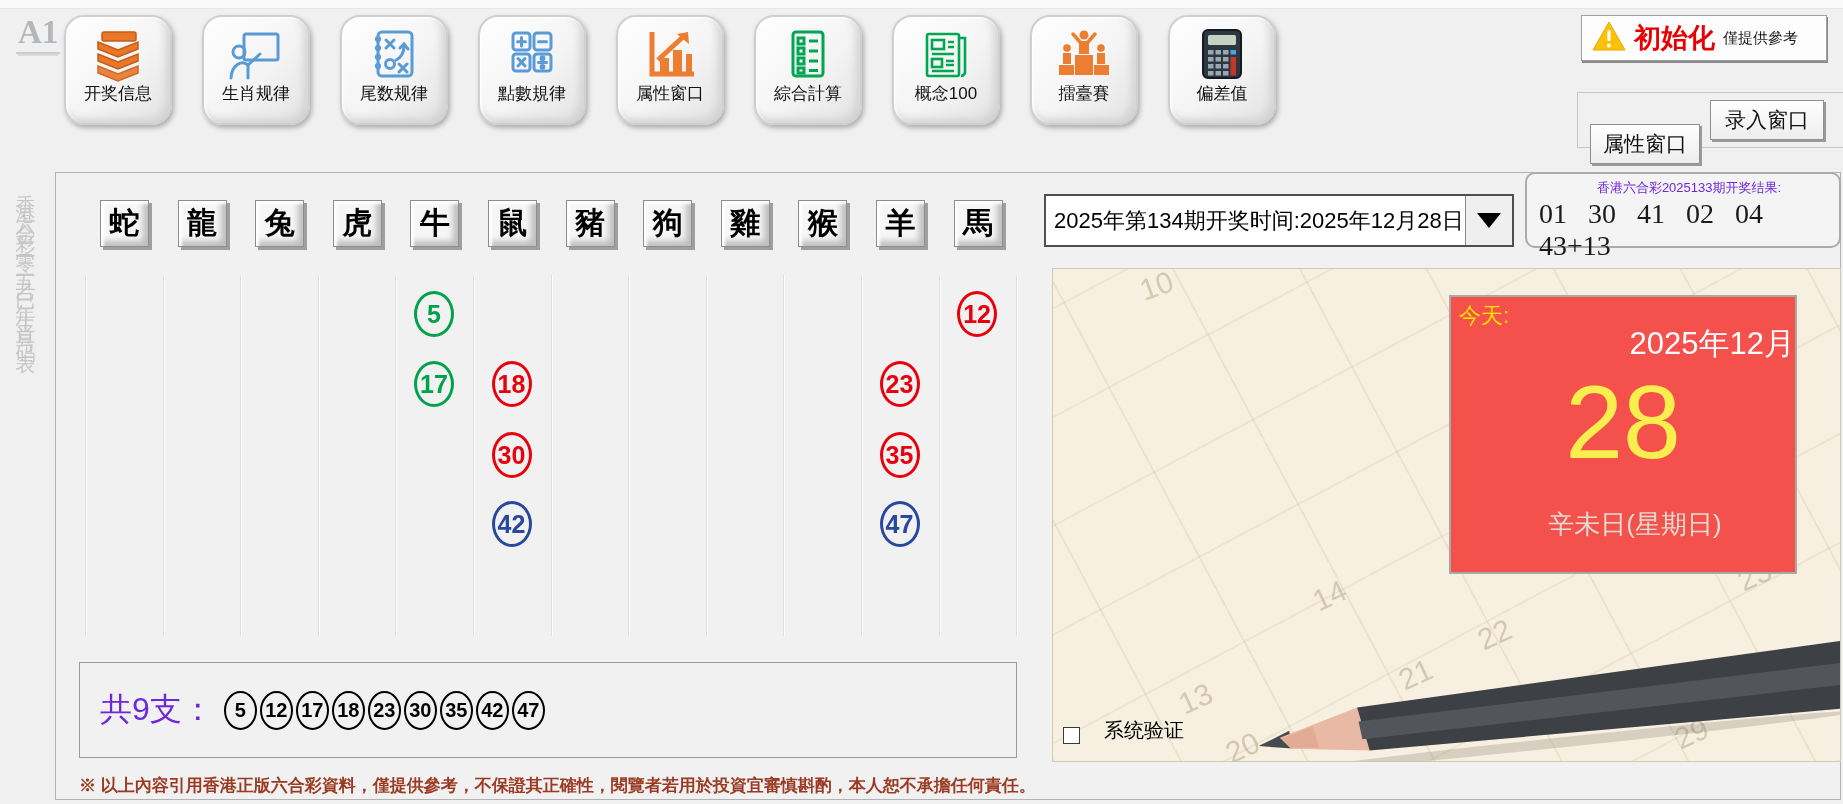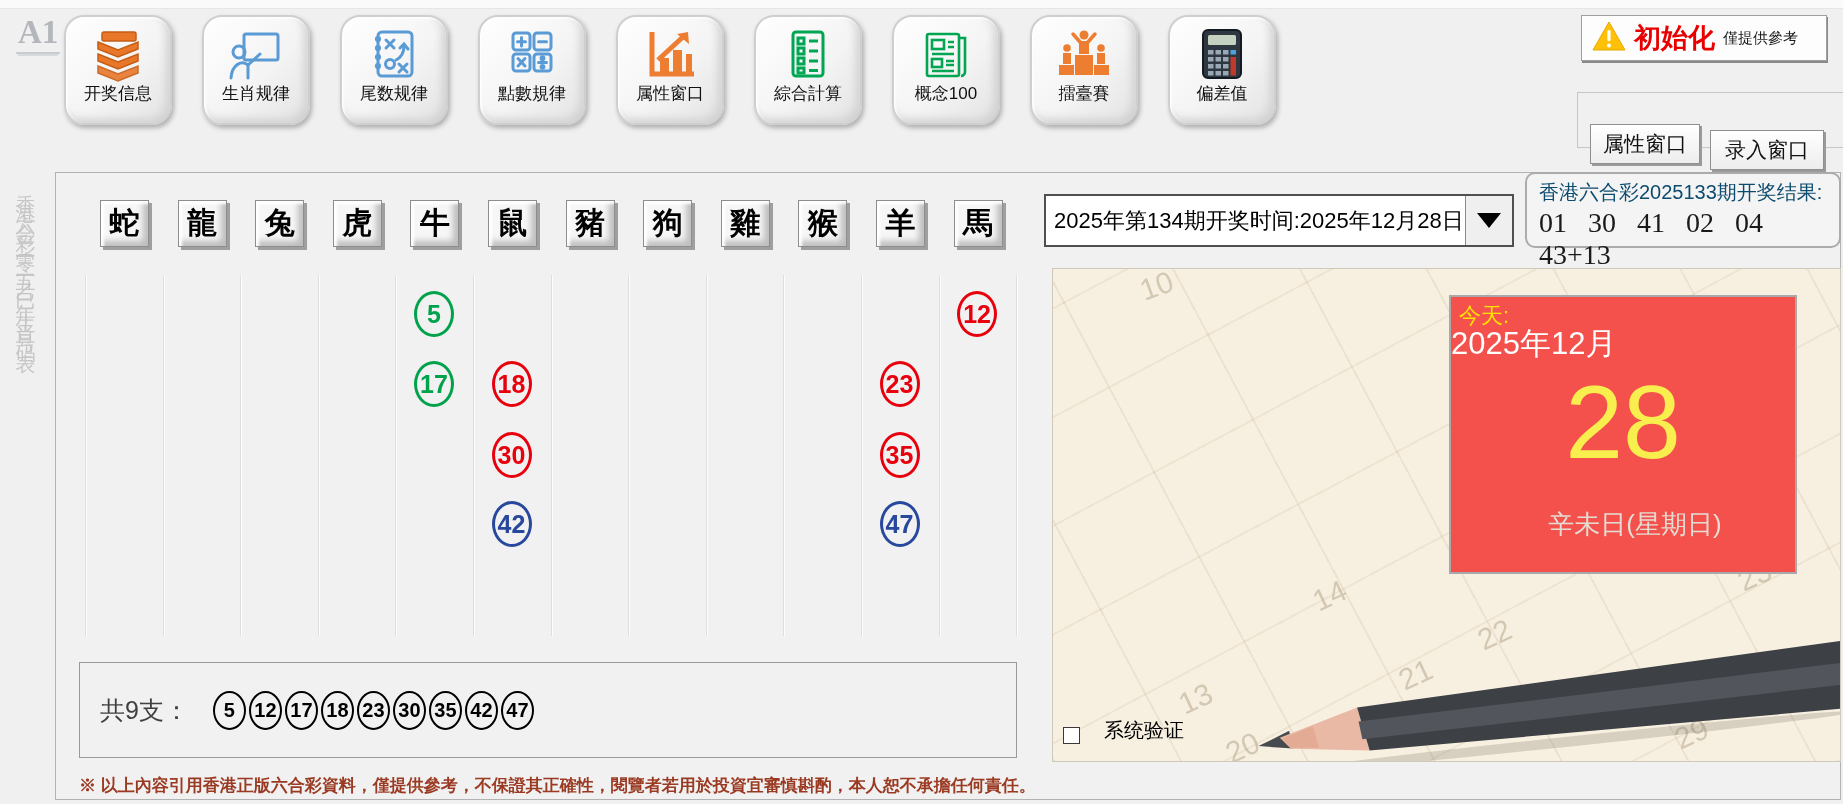--- a/index.html
+++ b/index.html
@@ -22,21 +22,21 @@
 
   
   .init-btn{position:absolute;left:1581px;top:15px;width:246px;height:46px;background:#fdfdfd;
       border:1px solid #9f9f9f;box-shadow:1px 2px 0 #8a8a8a;display:flex;align-items:center;gap:8px;padding-left:10px;box-sizing:border-box;cursor:pointer;}
   .init-title{color:#e80000;font-size:27px;font-weight:bold;}
   .init-sub{color:#1a1a1a;font-size:15px;}
   .win-group{position:absolute;left:1577px;top:92px;width:266px;height:54px;border:1px solid #c6c6c6;border-right:none;}
   .win-btn{position:absolute;top:100px;height:40px;background:linear-gradient(#ffffff,#ededed);
       border:1px solid #8f8f8f;box-shadow:2px 2px 0 #9a9a9a;font-size:21px;color:#111;
       display:flex;align-items:center;justify-content:center;cursor:pointer;box-sizing:border-box;}
-  #prop-btn{left:1590px;width:110px;margin-top:24px;} #entry-btn{left:1710px;width:114px;margin-top:30px;}
+  #prop-btn{left:1590px;width:110px;margin-top:24px;} #entry-btn{left:1710px;width:114px;}
 
   
   .vert-title{position:absolute;left:13px;top:178px;writing-mode:vertical-lr;letter-spacing:10px;
       font-size:20px;color:#c6c6c6;}
 
   
   .main-panel{position:absolute;left:55px;top:172px;width:1786px;height:628px;background:#f1f1f1;
       border:1px solid #b2b2b2;box-sizing:border-box;}
 
   
@@ -49,52 +49,52 @@
 
   .num-circle{position:absolute;width:34px;height:40px;border-radius:50%;border:3px solid #000;
       display:flex;align-items:center;justify-content:center;font-weight:bold;font-size:25px;background:transparent;}
   .num-green{border-color:#00a24b;color:#00a24b;}
   .num-red{border-color:#e8000d;color:#e8000d;}
   .num-blue{border-color:#27489c;color:#27489c;}
 
   
   .summary-box{position:absolute;left:79px;top:662px;width:938px;height:96px;border:1px solid #9a9a9a;
       background:#f1f1f1;display:flex;align-items:center;padding-left:20px;box-sizing:border-box;}
-  .summary-label{font-size:25px;color:#404040;margin-right:24px;}
+  .summary-label{font-size:32px;color:#6d28d9;margin-right:10px;}
   .sum-circle{width:29px;height:35px;border-radius:50%;border:2px solid #000;display:inline-flex;
       align-items:center;justify-content:center;font-size:20px;font-weight:bold;color:#000;margin-right:3px;}
 
   .disclaimer{position:absolute;left:79px;top:774px;font-size:17px;font-weight:bold;color:#9a3a22;}
 
   
   .combo{position:absolute;left:1044px;top:194px;width:470px;height:53px;background:#ffffff;
       border:2px solid #4f4f4f;box-sizing:border-box;display:flex;align-items:center;cursor:pointer;}
   .combo-text{flex:1;font-size:22px;color:#000;padding-left:8px;white-space:nowrap;overflow:hidden;}
   .combo-arrow-btn{width:46px;height:100%;background:#efefef;border-left:1px solid #8a8a8a;
       display:flex;align-items:center;justify-content:center;cursor:pointer;}
   .combo-arrow{width:0;height:0;border-left:12px solid transparent;border-right:12px solid transparent;border-top:15px solid #000;}
 
   
   .results-box{position:absolute;left:1525px;top:172px;width:316px;height:76px;border:2px solid #ababab;
       border-radius:10px;background:#f4f4f4;box-sizing:border-box;padding:5px 0 0 12px;}
-  .results-title{font-size:20px;color:#0c4a6e;}
+  .results-title{font-size:13px;color:#6d28d9;text-align:center;}
   .results-numbers{font-family:"Liberation Serif",serif;font-size:28px;color:#1a1a1a;word-spacing:14px;margin-top:1px;}
 
   
   .calendar{position:absolute;left:1052px;top:268px;width:789px;height:494px;background:#f7f0e1;
       border:1px solid #cfc9bc;box-sizing:border-box;overflow:hidden;
       background-image:
         repeating-linear-gradient(62deg, rgba(205,185,155,.25) 0 2px, transparent 2px 112px),
         repeating-linear-gradient(-28deg, rgba(205,185,155,.22) 0 2px, transparent 2px 96px);}
   .faint-num{position:absolute;font-size:30px;color:rgba(165,145,115,.42);font-family:"Liberation Sans",sans-serif;}
 
   .today-card{position:absolute;left:396px;top:26px;width:348px;height:279px;background:#f4504c;
       border:2px solid #a9a9a9;box-sizing:border-box;}
   .today-label{position:absolute;left:8px;top:4px;font-size:22px;color:#ffe100;}
-  .today-month{position:absolute;left:0;top:26px;width:100%;text-align:left;font-size:31px;color:#ffffff;}
+  .today-month{position:absolute;left:0;top:26px;width:100%;text-align:right;font-size:31px;color:#ffffff;}
   .today-day{position:absolute;left:0;top:66px;width:100%;text-align:center;font-size:104px;color:#f8ee4d;}
   .today-info{position:absolute;left:12px;bottom:30px;width:100%;text-align:center;font-size:26px;color:#e3dcd2;}
 
   .verify-row{position:absolute;left:10px;top:448px;display:flex;align-items:flex-end;gap:24px;cursor:pointer;}
   .verify-box{width:15px;height:15px;background:#fff;border:1px solid #3a3a3a;}
   .verify-label{font-size:20px;color:#000;}
 
   .pencil{position:absolute;right:-14px;bottom:12px;width:600px;height:86px;transform:rotate(-6deg);}
 </style>
 </head>

